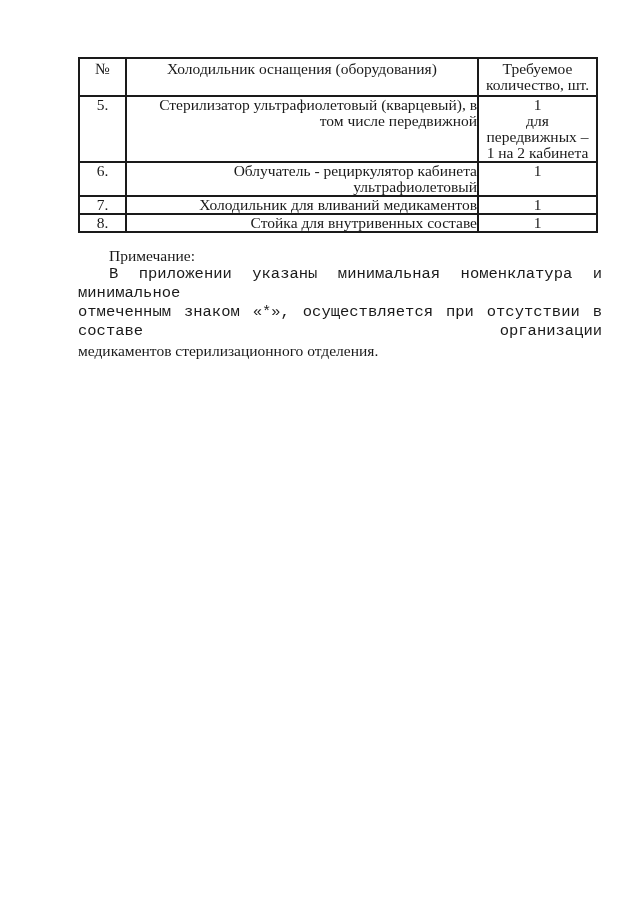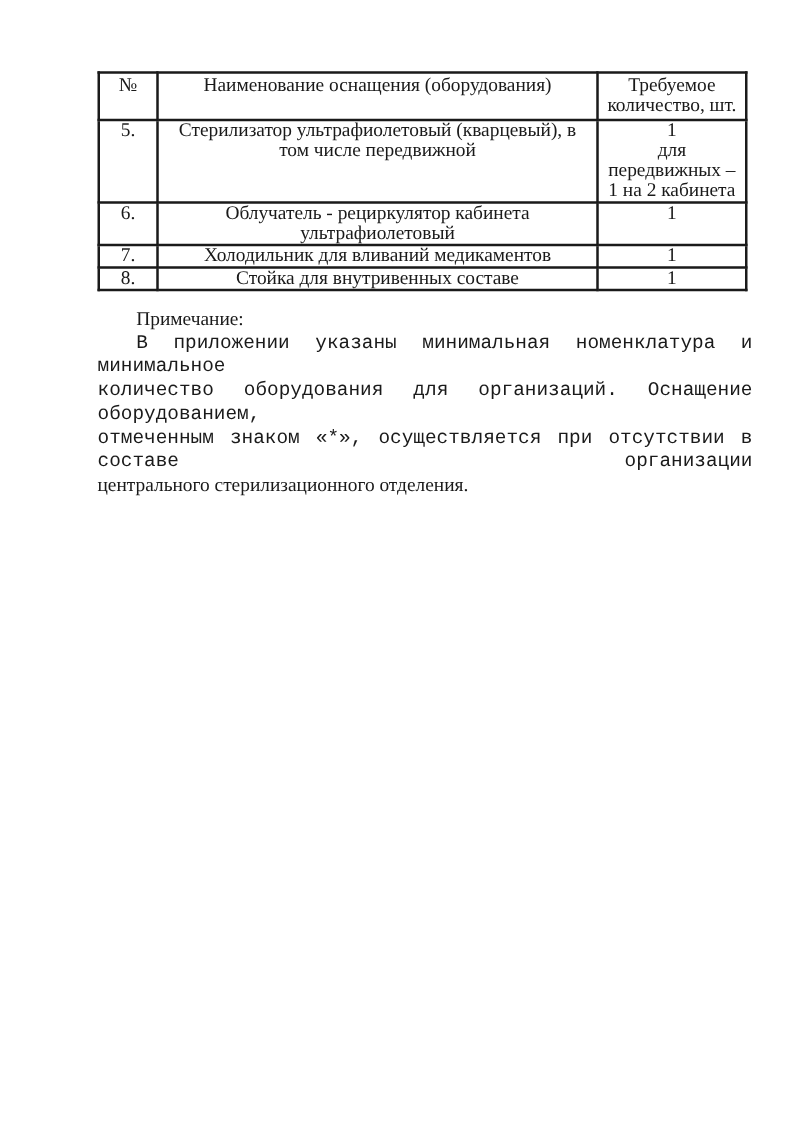--- a/index.html
+++ b/index.html
@@ -43,21 +43,21 @@
   table.equip th {
     padding-top: 2px;
     padding-bottom: 2px;
     text-align: center;
   }
   td.cell-num {
     text-align: center;
     padding-top: 1px;
   }
   td.cell-name {
-    text-align: center;
+    text-align: right;
     padding: 1px 4px 0 7px;
   }
   td.cell-qty {
     text-align: center;
     padding-top: 1px;
   }
   .note {
     margin-top: 13px;
     width: 524px;
     font-size: 15.5px;
@@ -83,21 +83,21 @@
 
     <table class="equip">
       <colgroup>
         <col class="c-num">
         <col class="c-name">
         <col class="c-qty">
       </colgroup>
       <thead>
         <tr>
           <th>№</th>
-          <th>Наименование оснащения (оборудования)</th>
+          <th>Холодильник оснащения (оборудования)</th>
           <th>Требуемое
 количество, шт.</th>
         </tr>
       </thead>
       <tbody>
         <tr>
           <td class="cell-num">5.</td>
           <td class="cell-name">Стерилизатор ультрафиолетовый (кварцевый), в
 том числе передвижной</td>
           <td class="cell-qty">1
@@ -120,19 +120,18 @@
           <td class="cell-num">8.</td>
           <td class="cell-name">Стойка для внутривенных составе</td>
           <td class="cell-qty">1</td>
         </tr>
       </tbody>
     </table>
 
     <div class="note">
       <div class="note-line indent">Примечание:</div>
       <div class="note-line indent just">В приложении указаны минимальная номенклатура и минимальное</div>
-      <div class="note-line just">количество оборудования для организаций. Оснащение оборудованием,</div>
       <div class="note-line just">отмеченным знаком «*», осуществляется при отсутствии в составе организации</div>
-      <div class="note-line">центрального стерилизационного отделения.</div>
+      <div class="note-line">медикаментов стерилизационного отделения.</div>
     </div>
 
   </div>
 </div>
 
 </body></html>

